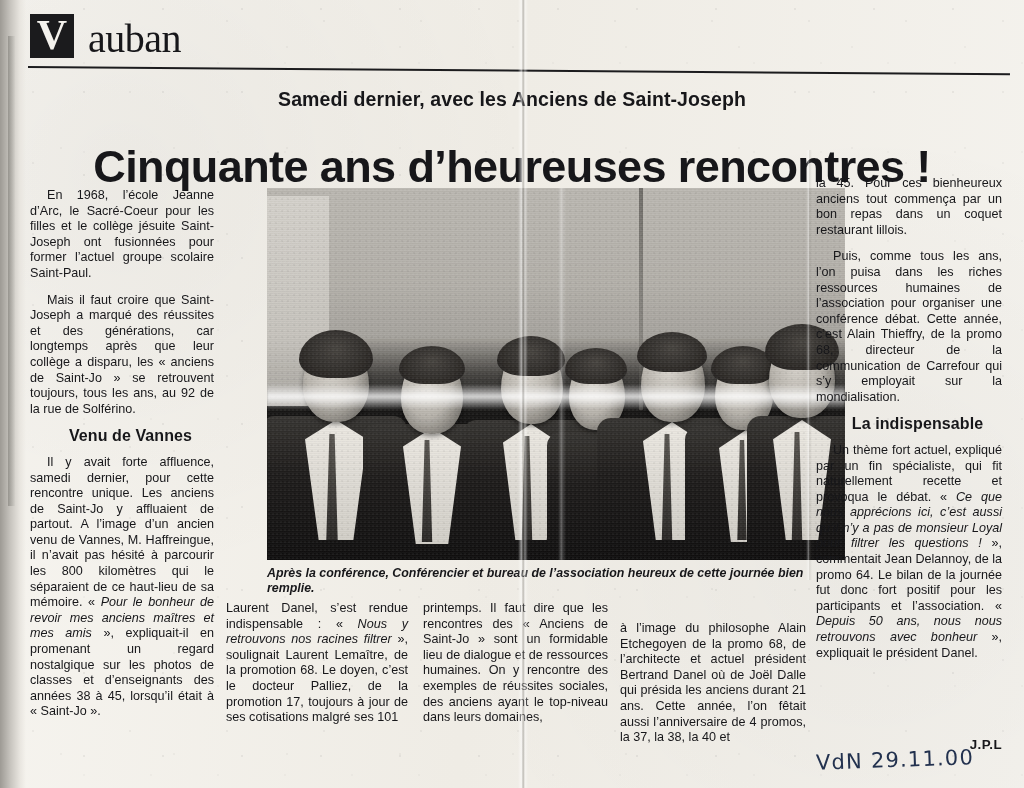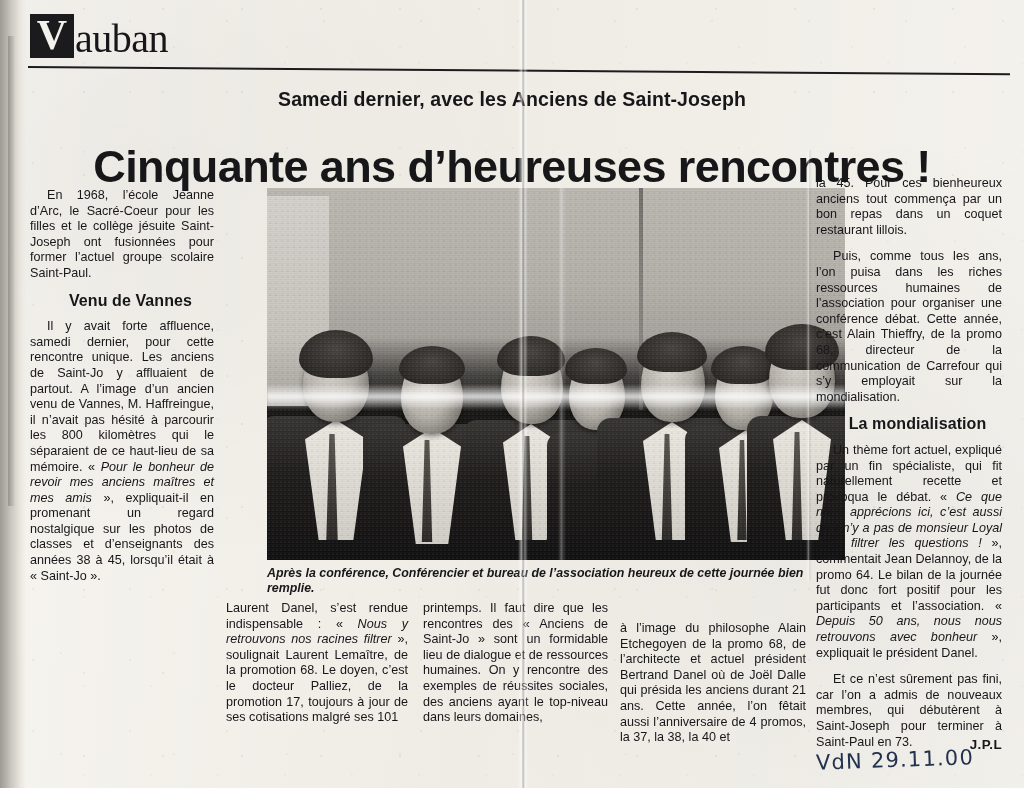--- a/index.html
+++ b/index.html
@@ -87,21 +87,21 @@
     line-height: 1;
     padding-bottom: 2px;
     box-sizing: border-box;
   }
   .mast-rest {
     font-family: "Liberation Serif", serif;
     font-size: 40px;
     line-height: .92;
     letter-spacing: -0.5px;
     color: #17171a;
-    margin-left: 1px;
+    margin-left: 14px;
   }
   #mast-rule {
     position: absolute;
     left: 28px; top: 66px;
     width: 982px; height: 2px;
     background: #1c1c1e;
     transform: rotate(0.42deg);
     transform-origin: left center;
   }
 
@@ -276,20 +276,21 @@
     <span class="mast-cap">V</span>
     <span class="mast-rest">auban</span>
   </div>
   <div id="mast-rule"></div>
 
   <div id="kicker">Samedi dernier, avec les Anciens de Saint-Joseph</div>
   <h1 id="headline">Cinquante ans d’heureuses rencontres !</h1>
 
   <div class="col" id="col-left">
     <p>En 1968, l’école Jeanne d’Arc, le Sacré-Coeur pour les filles et le collège jésuite Saint-Joseph ont fusionnées pour former l’actuel groupe scolaire Saint-Paul.</p>
+    <p>Mais il faut croire que Saint-Joseph a marqué des réussites et des générations, car longtemps après que leur collège a disparu, les « anciens de Saint-Jo » se retrouvent toujours, tous les ans, au 92 de la rue de Solférino.</p>
     <p class="subhead">Venu de Vannes</p>
     <p><span>Il y avait forte affluence, samedi dernier, pour cette rencontre unique. Les anciens de Saint-Jo y affluaient de partout. A l’image d’un ancien venu de Vannes, M. Haffreingue, il n’avait pas hésité à parcourir les 800 kilomètres qui le séparaient de ce haut-lieu de sa mémoire. « </span><em class="q">Pour le bonheur de revoir mes anciens maîtres et mes amis</em><span> », expliquait-il en promenant un regard nostalgique sur les photos de classes et d’enseignants des années 38 à 45, lorsqu’il était à « Saint-Jo ».</span></p>
   </div>
 
   <figure id="photo-figure">
     <div id="photo">
       <div id="photo-wall"></div>
       <div id="photo-wall-panel"></div>
       <div id="photo-wall-seam"></div>
 
@@ -349,23 +350,22 @@
     <p>printemps. Il faut dire que les rencontres des « Anciens de Saint-Jo » sont un formidable lieu de dialogue et de ressources humaines. On y rencontre des exemples de réussites sociales, des anciens ayant le top-niveau dans leurs domaines,</p>
   </div>
 
   <div class="col col-b" id="col-b3">
     <p>à l’image du philosophe Alain Etchegoyen de la promo 68, de l’architecte et actuel président Bertrand Danel où de Joël Dalle qui présida les anciens durant 21 ans. Cette année, l’on fêtait aussi l’anniversaire de 4 promos, la 37, la 38, la 40 et</p>
   </div>
 
   <div class="col" id="col-right">
     <p style="text-indent:0">la 45. Pour ces bienheureux anciens tout commença par un bon repas dans un coquet restaurant lillois.</p>
     <p>Puis, comme tous les ans, l’on puisa dans les riches ressources humaines de l’association pour organiser une conférence débat. Cette année, c’est Alain Thieffry, de la promo 68, directeur de la communication de Carrefour qui s’y employait sur la mondialisation.</p>
-    <p class="subhead">La mondialisation</p>
+    <p class="subhead">La indispensable</p>
     <p><span>Un thème fort actuel, expliqué par un fin spécialiste, qui fit naturellement recette et provoqua le débat. « </span><em class="q">Ce que nous apprécions ici, c’est aussi qu’il n’y a pas de monsieur Loyal pour filtrer les questions !</em><span> », commentait Jean Delannoy, de la promo 64. Le bilan de la journée fut donc fort positif pour les participants et l’association. « </span><em class="q">Depuis 50 ans, nous nous retrouvons avec bonheur</em><span> », expliquait le président Danel.</span></p>
-    <p>Et ce n’est sûrement pas fini, car l’on a admis de nouveaux membres, qui débutèrent à Saint-Joseph pour terminer à Saint-Paul en 73.</p>
   </div>
 
   <div id="byline">J.P.L</div>
   <div id="handwriting">VdN  29.11.00</div>
 
   <div id="fold-crease"></div>
   <div id="fold-crease-2"></div>
 </div>
 
 </body></html>

